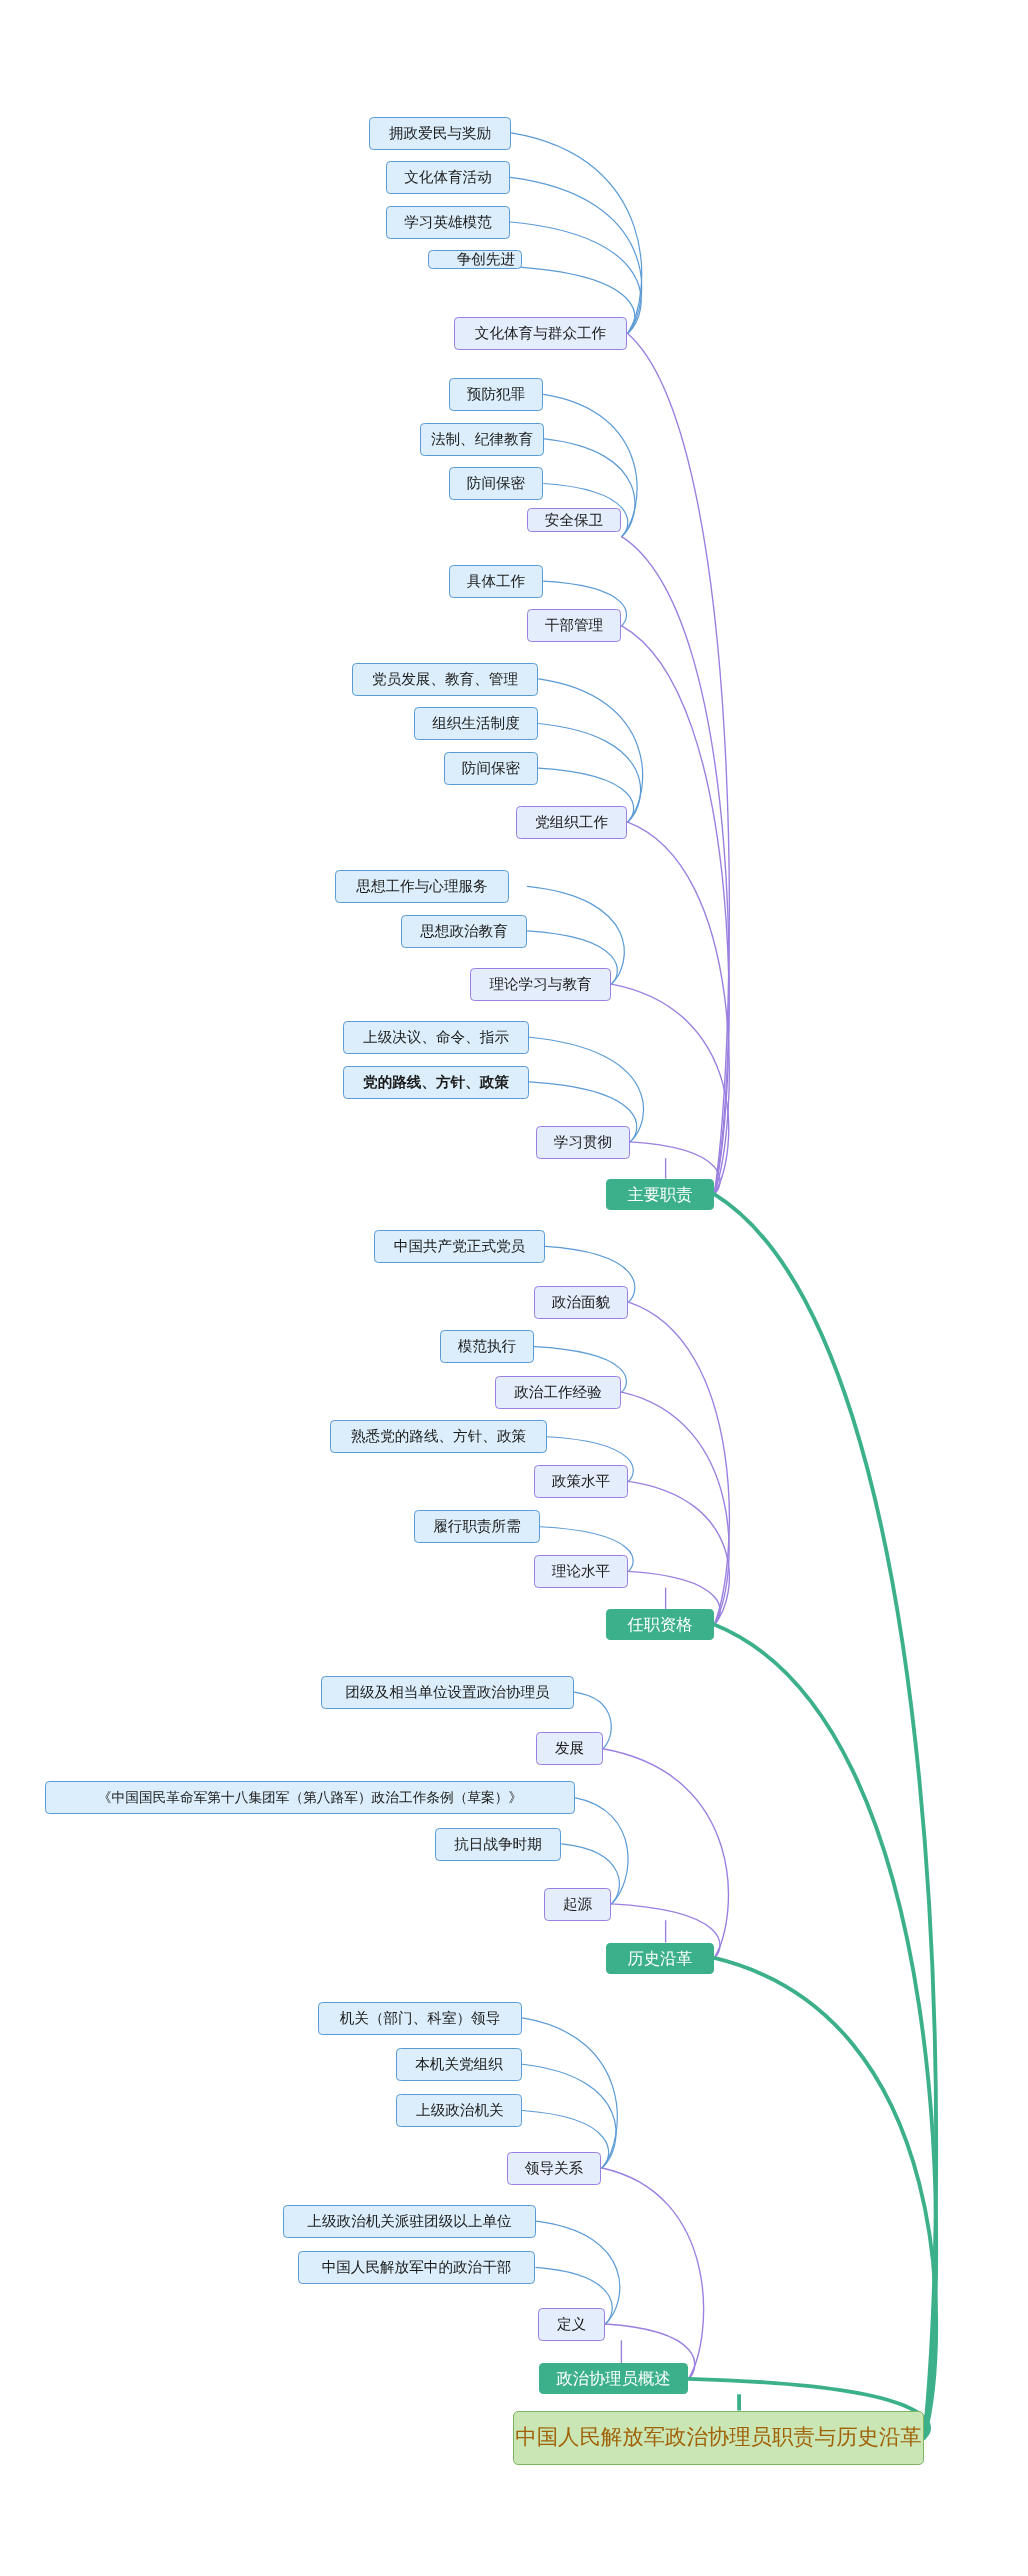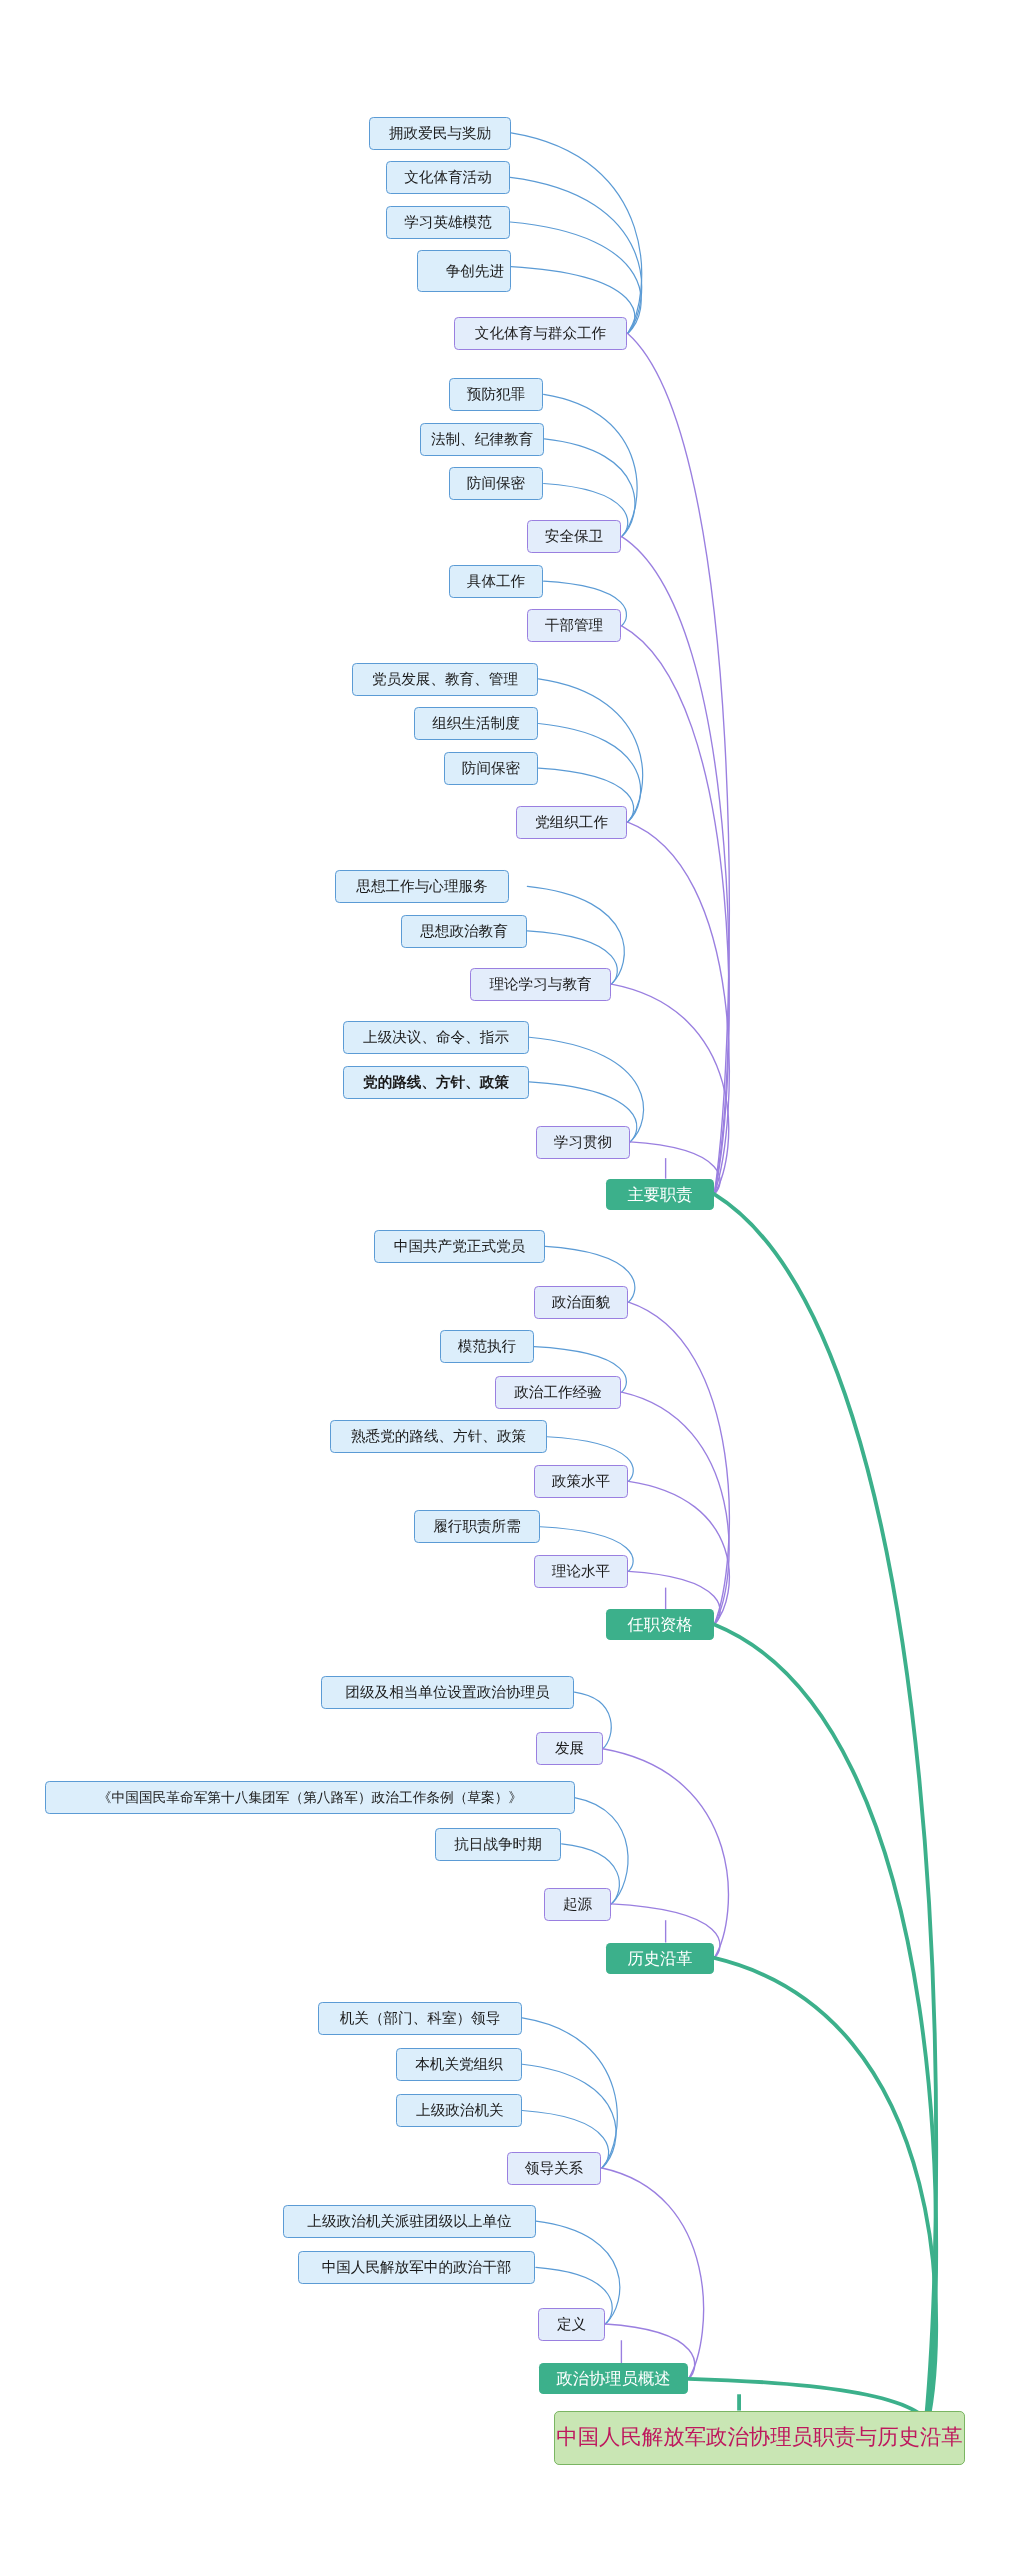--- a/index.html
+++ b/index.html
@@ -62,26 +62,25 @@
     color: #ffffff;
     font-size: 16.3px;
     height: 31px;
     padding: 0 12px;
     border-radius: 4.3px;
   }
   
   .root {
     background: #c9e6b4;
     border: 1.7px solid #7ab562;
-    color: #be185d;
+    color: #a16207;
     font-size: 21.4px;
     height: 54px;
     padding: 0 15.4px;
     border-radius: 5.1px;
-    margin-left: 41px;
   }
 </style>
 </head>
 <body>
 
 <div id="canvas">
   <svg id="edges" viewBox="0 0 1200 3005" xmlns="http://www.w3.org/2000/svg">
       <path d="M 596 155 C 768 183.07999999999998, 762 342.20000000000005, 732 389" fill="none" stroke="#5b9bd5" stroke-width="1.4" stroke-linecap="round"></path>
       <path d="M 595 207 C 768 228.84, 762 352.6, 732 389" fill="none" stroke="#5b9bd5" stroke-width="1.4" stroke-linecap="round"></path>
       <path d="M 595 259 C 768 274.6, 760.6 363, 732 389" fill="none" stroke="#5b9bd5" stroke-width="1.4" stroke-linecap="round"></path>
@@ -129,26 +128,26 @@
       <path d="M 803 2775 C 1098.55 2783.22, 1093.07 2829.8, 1078 2843.5" fill="none" stroke="#3cb08b" stroke-width="4.5" stroke-linecap="round"></path>
       <path d="M 776.3 1351 L 776.3 1375" fill="none" stroke="#9a7fe0" stroke-width="1.6"></path>
       <path d="M 776.3 1852 L 776.3 1877" fill="none" stroke="#9a7fe0" stroke-width="1.6"></path>
       <path d="M 776.3 2240 L 776.3 2266" fill="none" stroke="#9a7fe0" stroke-width="1.6"></path>
       <path d="M 724.7 2730 L 724.7 2757" fill="none" stroke="#9a7fe0" stroke-width="1.6"></path>
       <path d="M 862 2793 L 862 2812" fill="none" stroke="#3cb08b" stroke-width="4.5"></path>
     </svg>
 <div class="node lvl3" style="left: 369px; top: 117px; width: 142px; height: 33px;">拥政爱民与奖励</div>
     <div class="node lvl3" style="left: 386px; top: 161px; width: 124px; height: 33px;">文化体育活动</div>
     <div class="node lvl3" style="left: 386px; top: 206px; width: 124px; height: 33px;">学习英雄模范</div>
-    <div class="node lvl3" style="left: 417px; top: 250px; width: 94px; height: 42px; padding-left: 32px;">争创先进</div>
+    <div class="node lvl3" style="left: 428px; top: 250px; width: 94px; height: 19px; padding-left: 32px;">争创先进</div>
     <div class="node lvl2" style="left: 454px; top: 317px; width: 173px; height: 33px;">文化体育与群众工作</div>
     <div class="node lvl3" style="left: 449px; top: 378px; width: 94px; height: 33px;">预防犯罪</div>
     <div class="node lvl3" style="left: 420px; top: 423px; width: 124px; height: 33px;">法制、纪律教育</div>
     <div class="node lvl3" style="left: 449px; top: 467px; width: 94px; height: 33px;">防间保密</div>
-    <div class="node lvl2" style="left: 527px; top: 520px; width: 94px; height: 33px;">安全保卫</div>
+    <div class="node lvl2" style="left: 527px; top: 508px; width: 94px; height: 24px;">安全保卫</div>
     <div class="node lvl3" style="left: 449px; top: 565px; width: 94px; height: 33px;">具体工作</div>
     <div class="node lvl2" style="left: 527px; top: 609px; width: 94px; height: 33px;">干部管理</div>
     <div class="node lvl3" style="left: 352px; top: 663px; width: 186px; height: 33px;">党员发展、教育、管理</div>
     <div class="node lvl3" style="left: 414px; top: 707px; width: 124px; height: 33px;">组织生活制度</div>
     <div class="node lvl3" style="left: 444px; top: 752px; width: 94px; height: 33px;">防间保密</div>
     <div class="node lvl2" style="left: 516px; top: 806px; width: 111px; height: 33px; font-family: Liberation Serif, serif;">党组织工作</div>
     <div class="node lvl3" style="left: 335px; top: 870px; width: 174px; height: 33px;">思想工作与心理服务</div>
     <div class="node lvl3" style="left: 401px; top: 915px; width: 126px; height: 33px;">思想政治教育</div>
     <div class="node lvl2" style="left: 470px; top: 968px; width: 141px; height: 33px;">理论学习与教育</div>
     <div class="node lvl3" style="left: 343px; top: 1021px; width: 186px; height: 33px;">上级决议、命令、指示</div>

